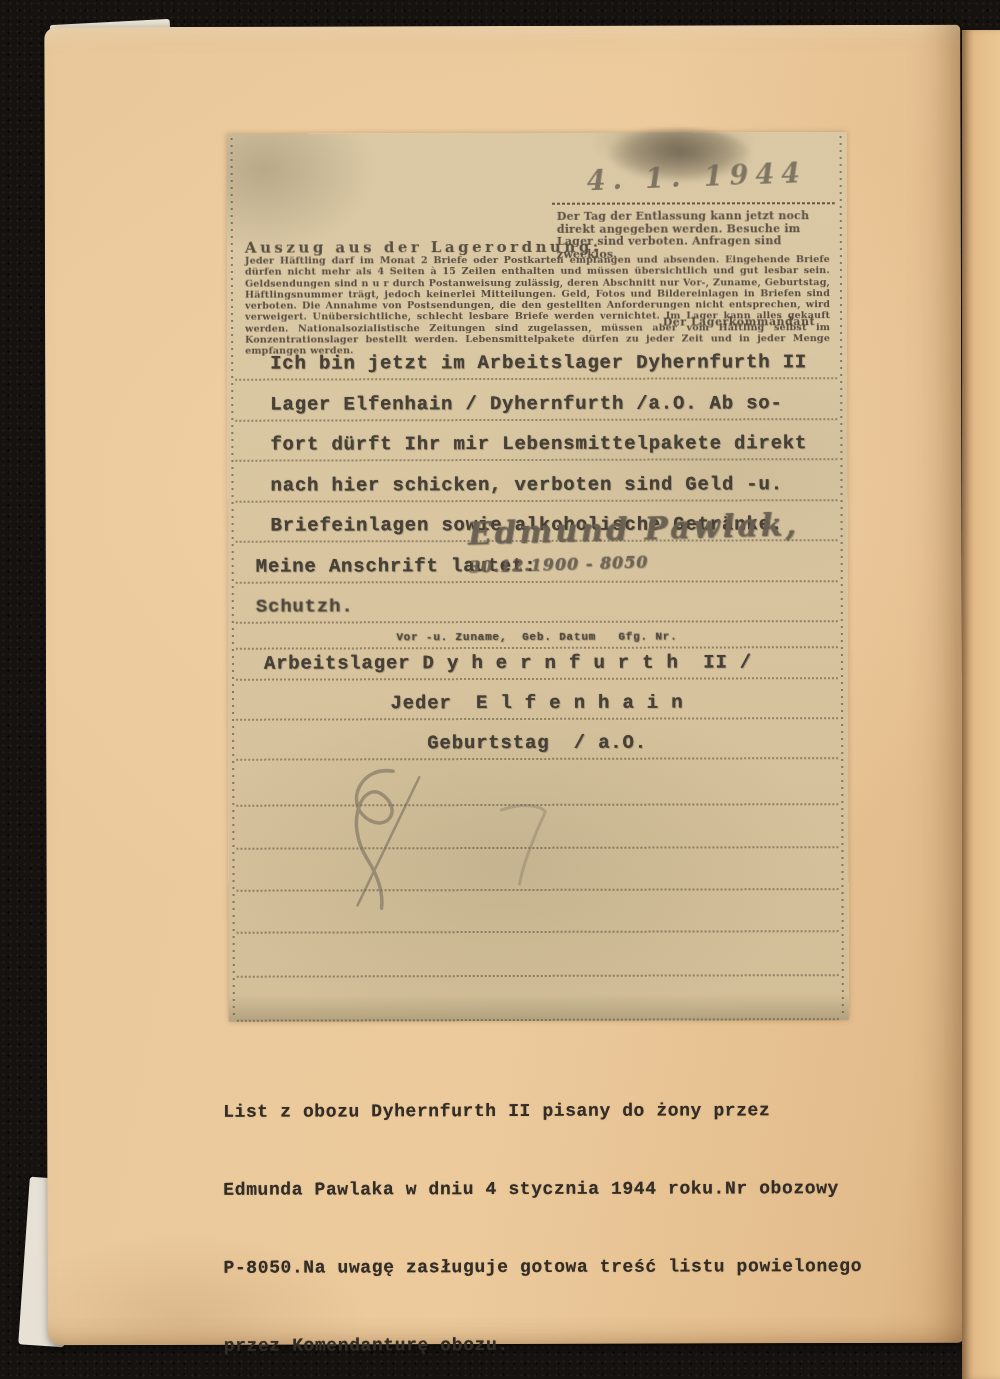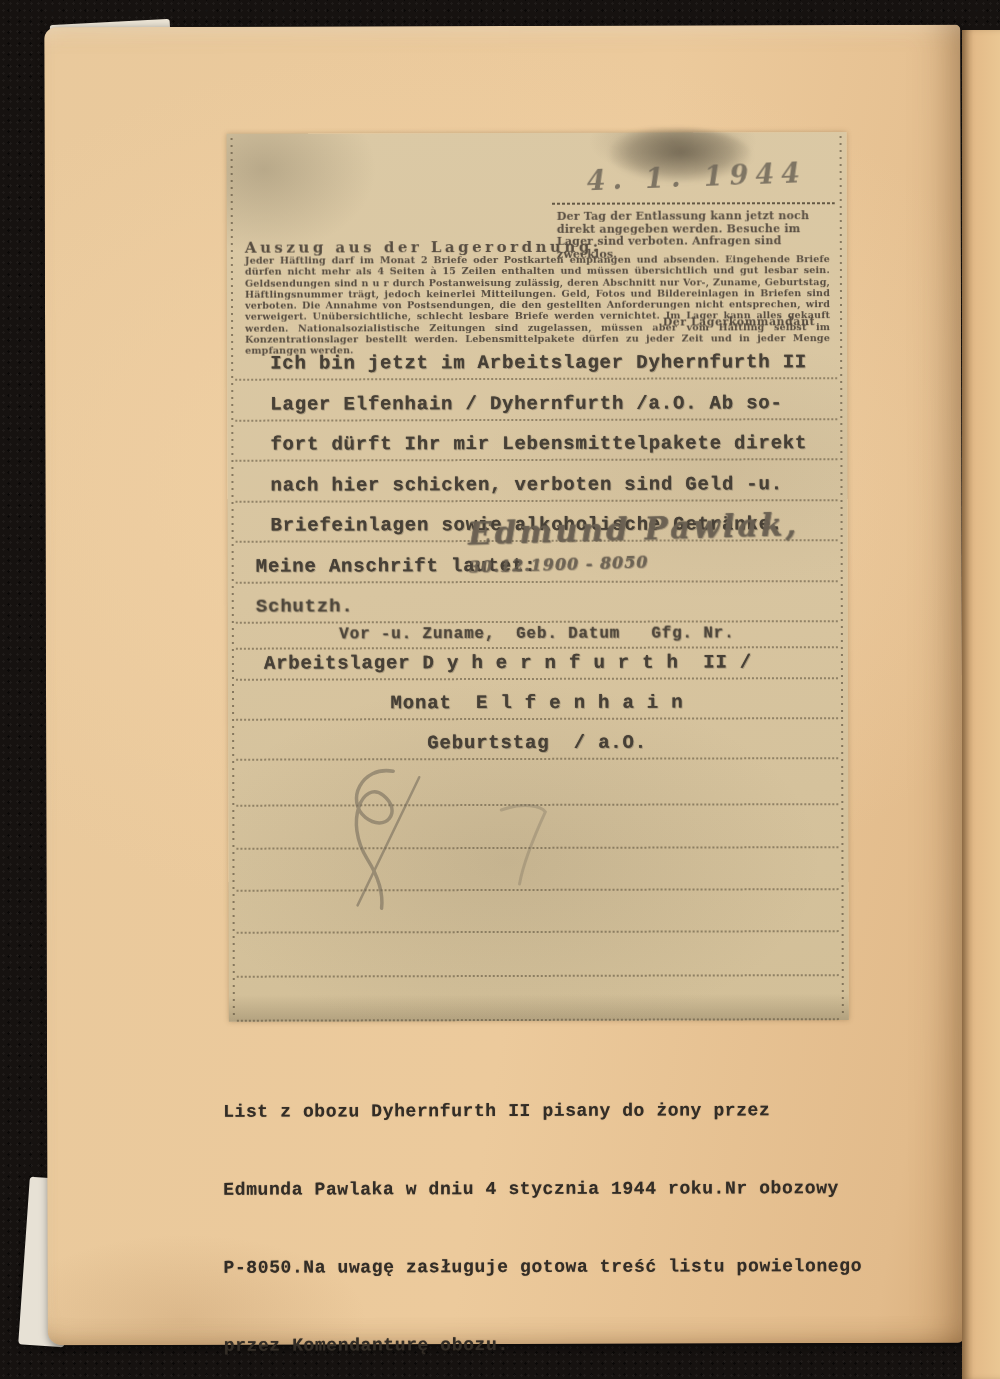--- a/index.html
+++ b/index.html
@@ -100,21 +100,21 @@
     font-weight:bold;font-size:19px;letter-spacing:.8px;
     color:#474036;text-shadow:0 0 1px rgba(71,64,54,.8), 1px 1px 0 rgba(71,64,54,.25);
     white-space:pre;
   }
   .tl span{padding-bottom:4px;}
   .h-a{height:38px;} .h-b{height:38.5px;} .h-cap{height:24px;}
   .h-ad1{height:29px;} .h-ad2{height:38px;}
   .h-e1{height:44px;} .h-e2{height:41px;} .h-e3{height:40px;} .h-e4{height:42px;}
   .indent35{padding-left:35px;} .indent20{padding-left:20px;text-align:right;} .indent28{padding-left:28px;}
   .center-line{justify-content:center;}
-  .small-type{font-size:16px;color:rgba(71,64,54,.8);filter:blur(.4px);}
+  .small-type{font-size:11px;color:rgba(71,64,54,.8);filter:blur(.4px);}
   .blurry{filter:blur(.5px);color:rgba(71,64,54,.75);font-family:Liberation Mono, monospace;}
   .hand-name{
     position:absolute;left:95px;bottom:-4px;
     font-family:"DejaVu Serif", serif;font-style:italic;font-weight:bold;
     font-size:31px;color:rgba(112,103,88,.8);letter-spacing:3px;
     transform:rotate(-1.5deg);white-space:pre;filter:blur(.4px);
   }
   .hand-details{
     font-size:16px;letter-spacing:1px;vertical-align:8px;
   }
@@ -163,21 +163,21 @@
           <span>Edmund Pawlak,</span>
           <span class="hand-details">30.12.1900 - 8050</span>
         </span>
       </div>
 
       <div class="tl h-cap center-line">
         <span class="small-type">Vor -u. Zuname,  Geb. Datum   Gfg. Nr.</span>
       </div>
 
       <div class="tl h-ad1"><span class="indent28">Arbeitslager D y h e r n f u r t h  II /</span></div>
-      <div class="tl h-ad2 center-line"><span>Monat  E l f e n h a i n</span></div>
+      <div class="tl h-ad2 center-line"><span>Jeder  E l f e n h a i n</span></div>
       <div class="tl h-ad2 center-line"><span>Geburtstag  / a.O.</span></div>
 
       <div class="tl h-e1"></div>
       <div class="tl h-e2"></div>
       <div class="tl h-e3"></div>
       <div class="tl h-e3"></div>
       <div class="tl h-e4"></div>
       <div class="tl h-e4"></div>
     </div>
 

